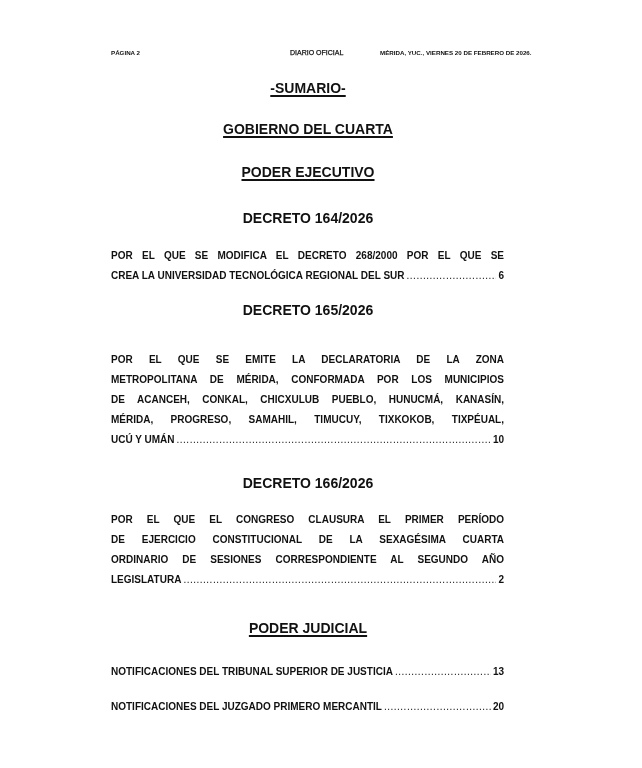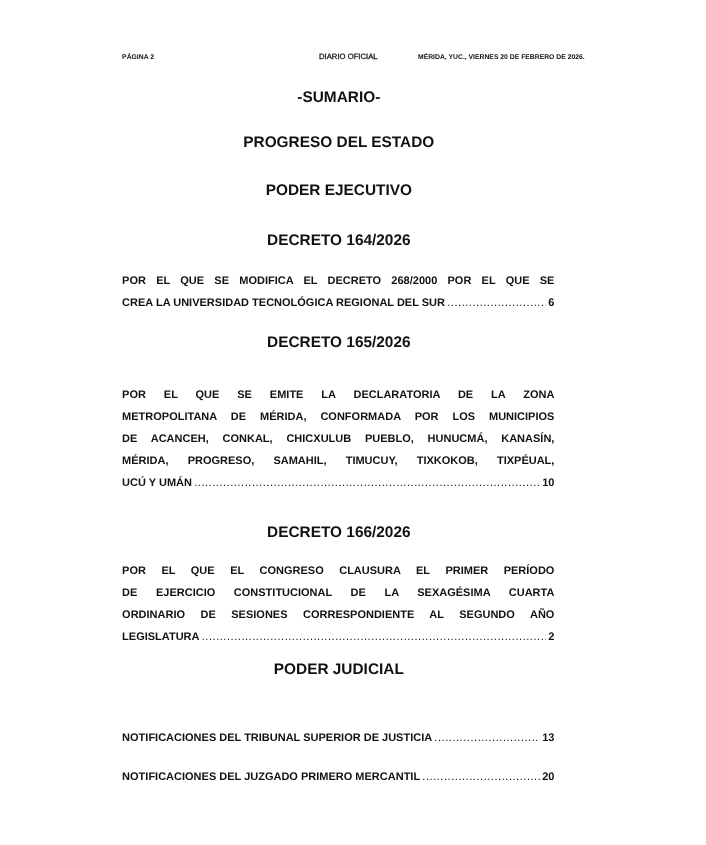--- a/index.html
+++ b/index.html
@@ -36,30 +36,31 @@
     .heading {
       position: absolute;
       left: 0;
       width: 616px;
       text-align: center;
       font-weight: bold;
       font-size: 14px;
       white-space: nowrap;
     }
     .heading.underline span {
+      text-decoration: underline;
       text-decoration-thickness: 1.5px;
       text-underline-offset: 2px;
     }
     .h-sumario { top: 80px; }
     .h-gobierno { top: 121px; }
     .h-ejecutivo { top: 164px; }
     .h-dec164 { top: 210px; }
     .h-dec165 { top: 302px; }
     .h-dec166 { top: 475px; }
-    .h-judicial { top: 600px; }
+    .h-judicial { top: 620px; }
 
     .entry {
       position: absolute;
       left: 111px;
       width: 393px;
       font-size: 10px;
       font-weight: bold;
       line-height: 20px;
     }
     .entry .line {
@@ -104,21 +105,21 @@
   <span class="hdr-page">PÁGINA 2</span>
   <span class="hdr-title">DIARIO  OFICIAL</span>
   <span class="hdr-date">MÉRIDA, YUC., VIERNES 20 DE FEBRERO DE 2026.</span>
 </div>
 
 <div class="heading underline h-sumario">
   <span>-SUMARIO-</span>
 </div>
 
 <div class="heading underline h-gobierno">
-  <span>PROGRESO DEL ESTADO</span>
+  <span>GOBIERNO DEL CUARTA</span>
 </div>
 
 <div class="heading underline h-ejecutivo">
   <span>PODER EJECUTIVO</span>
 </div>
 
 <div class="heading h-dec164">
   <span>DECRETO 164/2026</span>
 </div>
 <div class="entry e-dec164">

